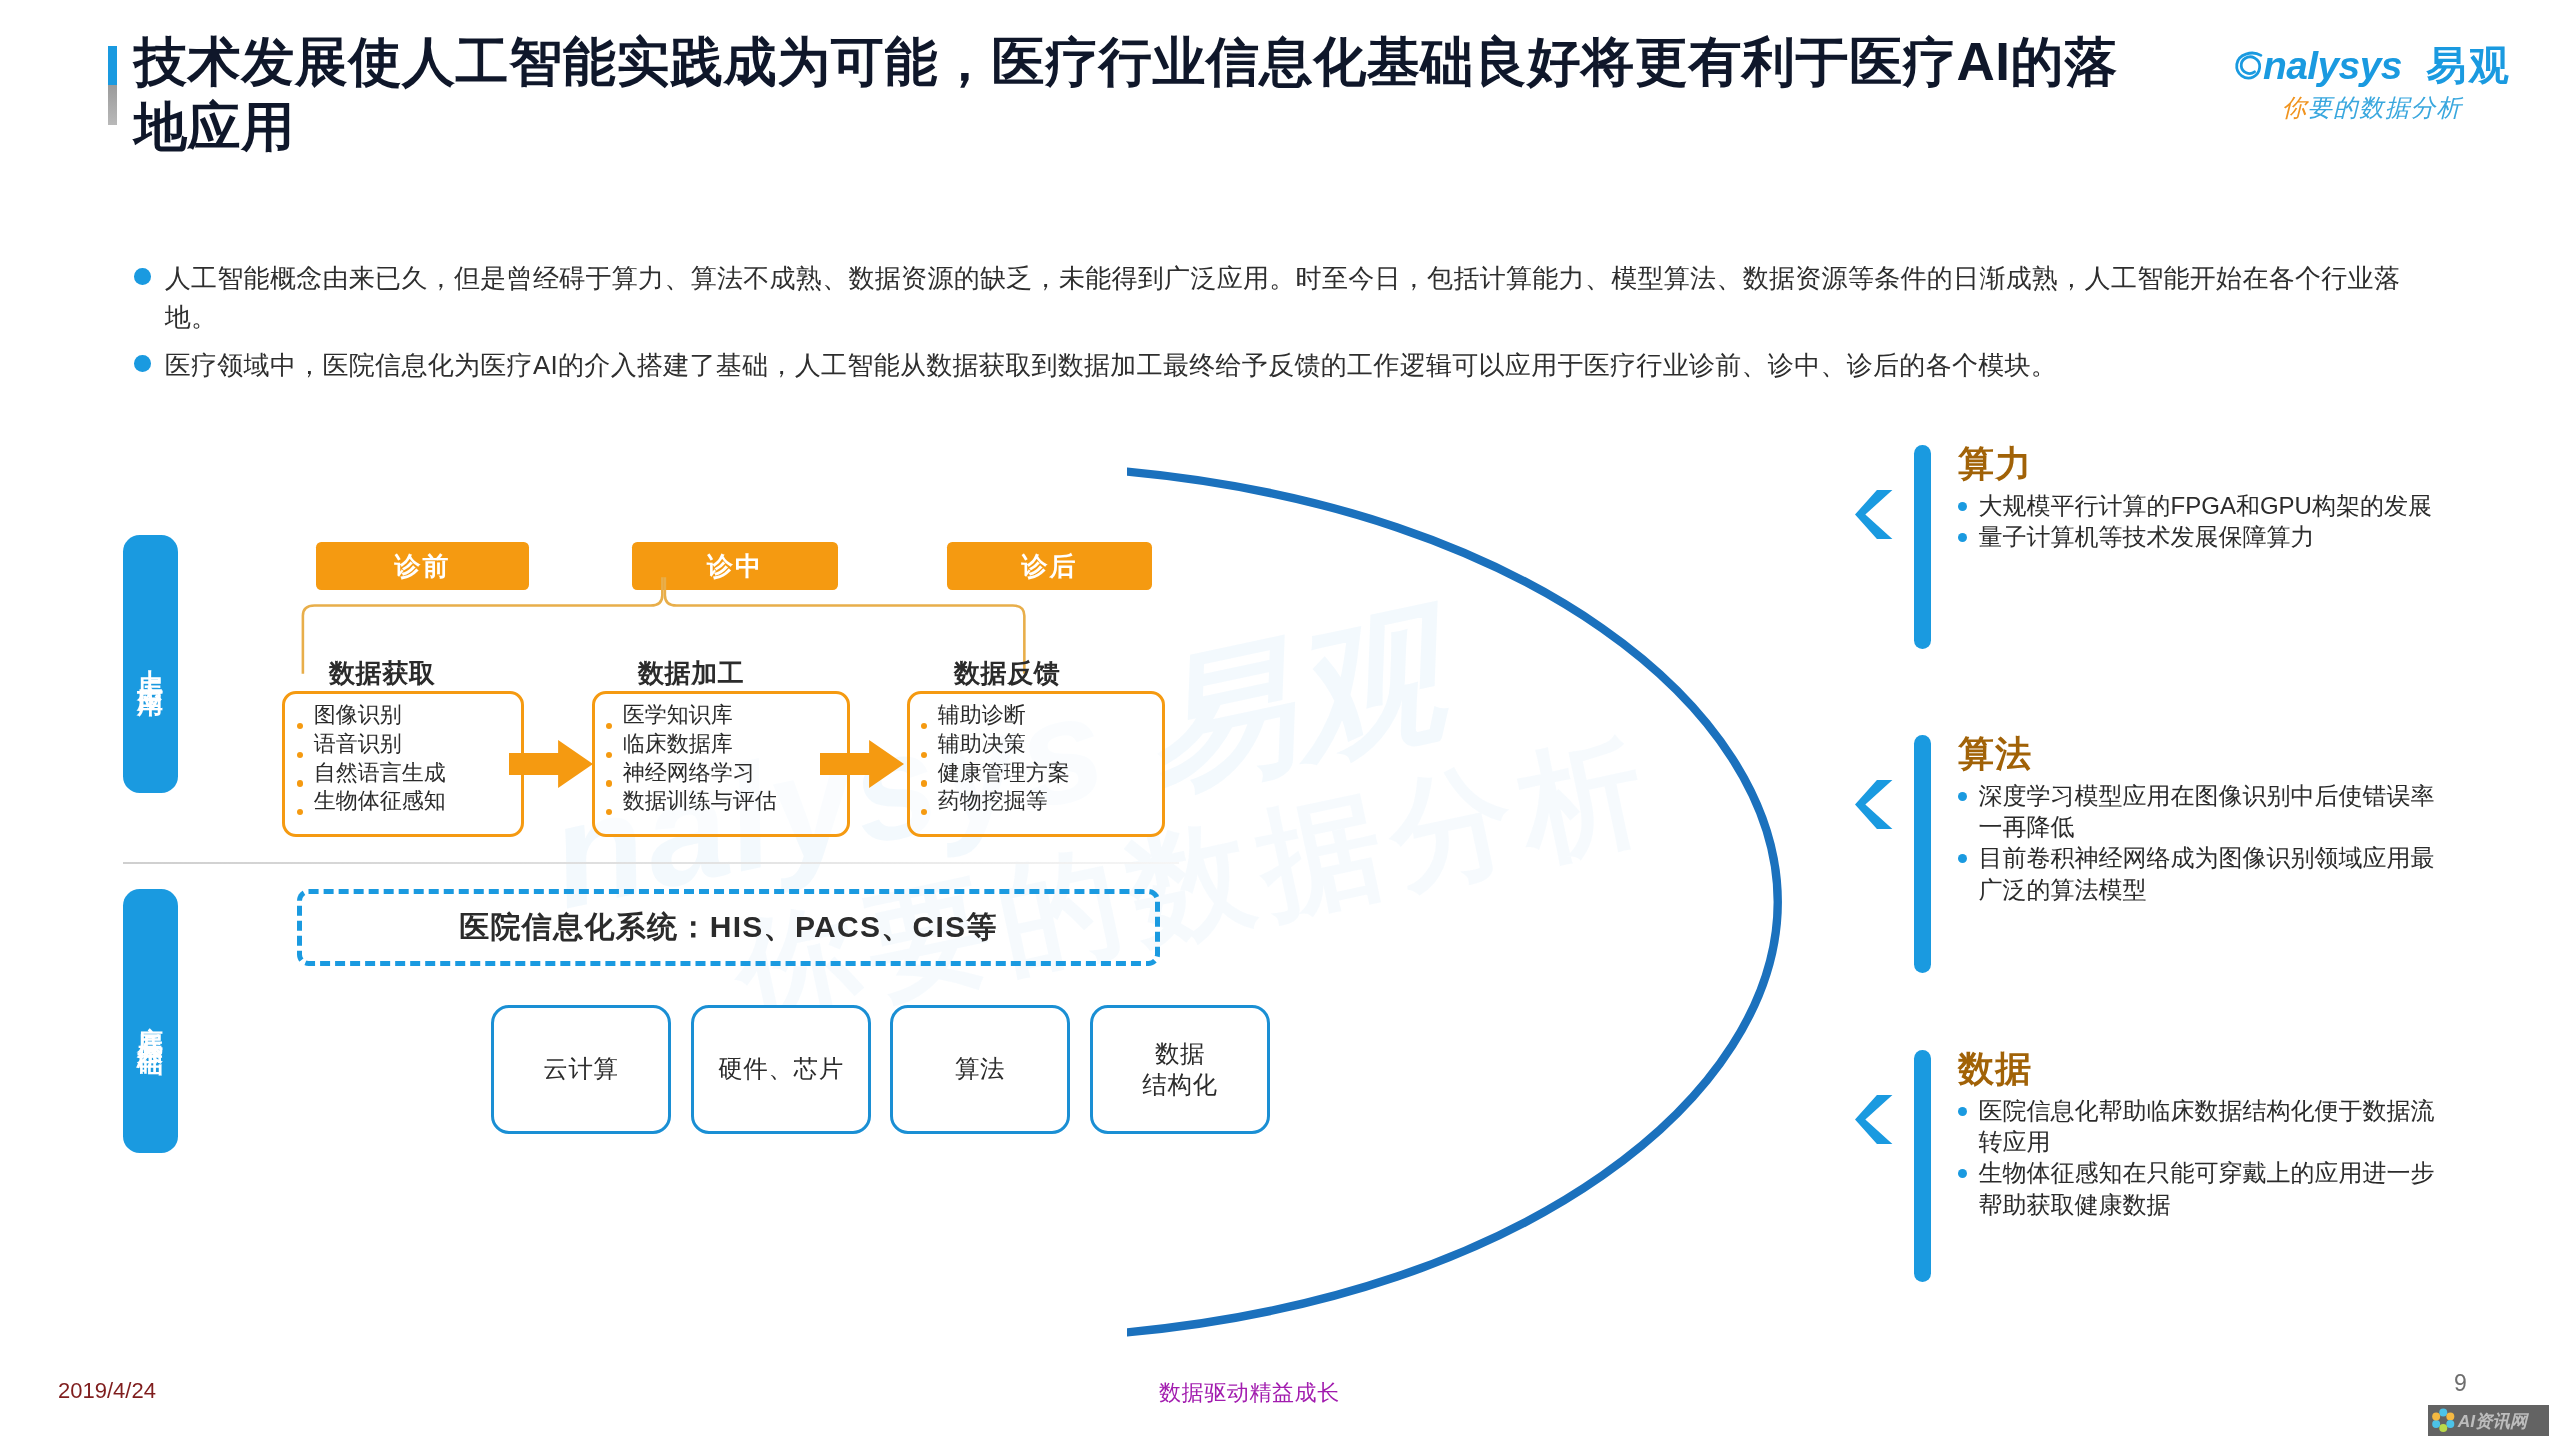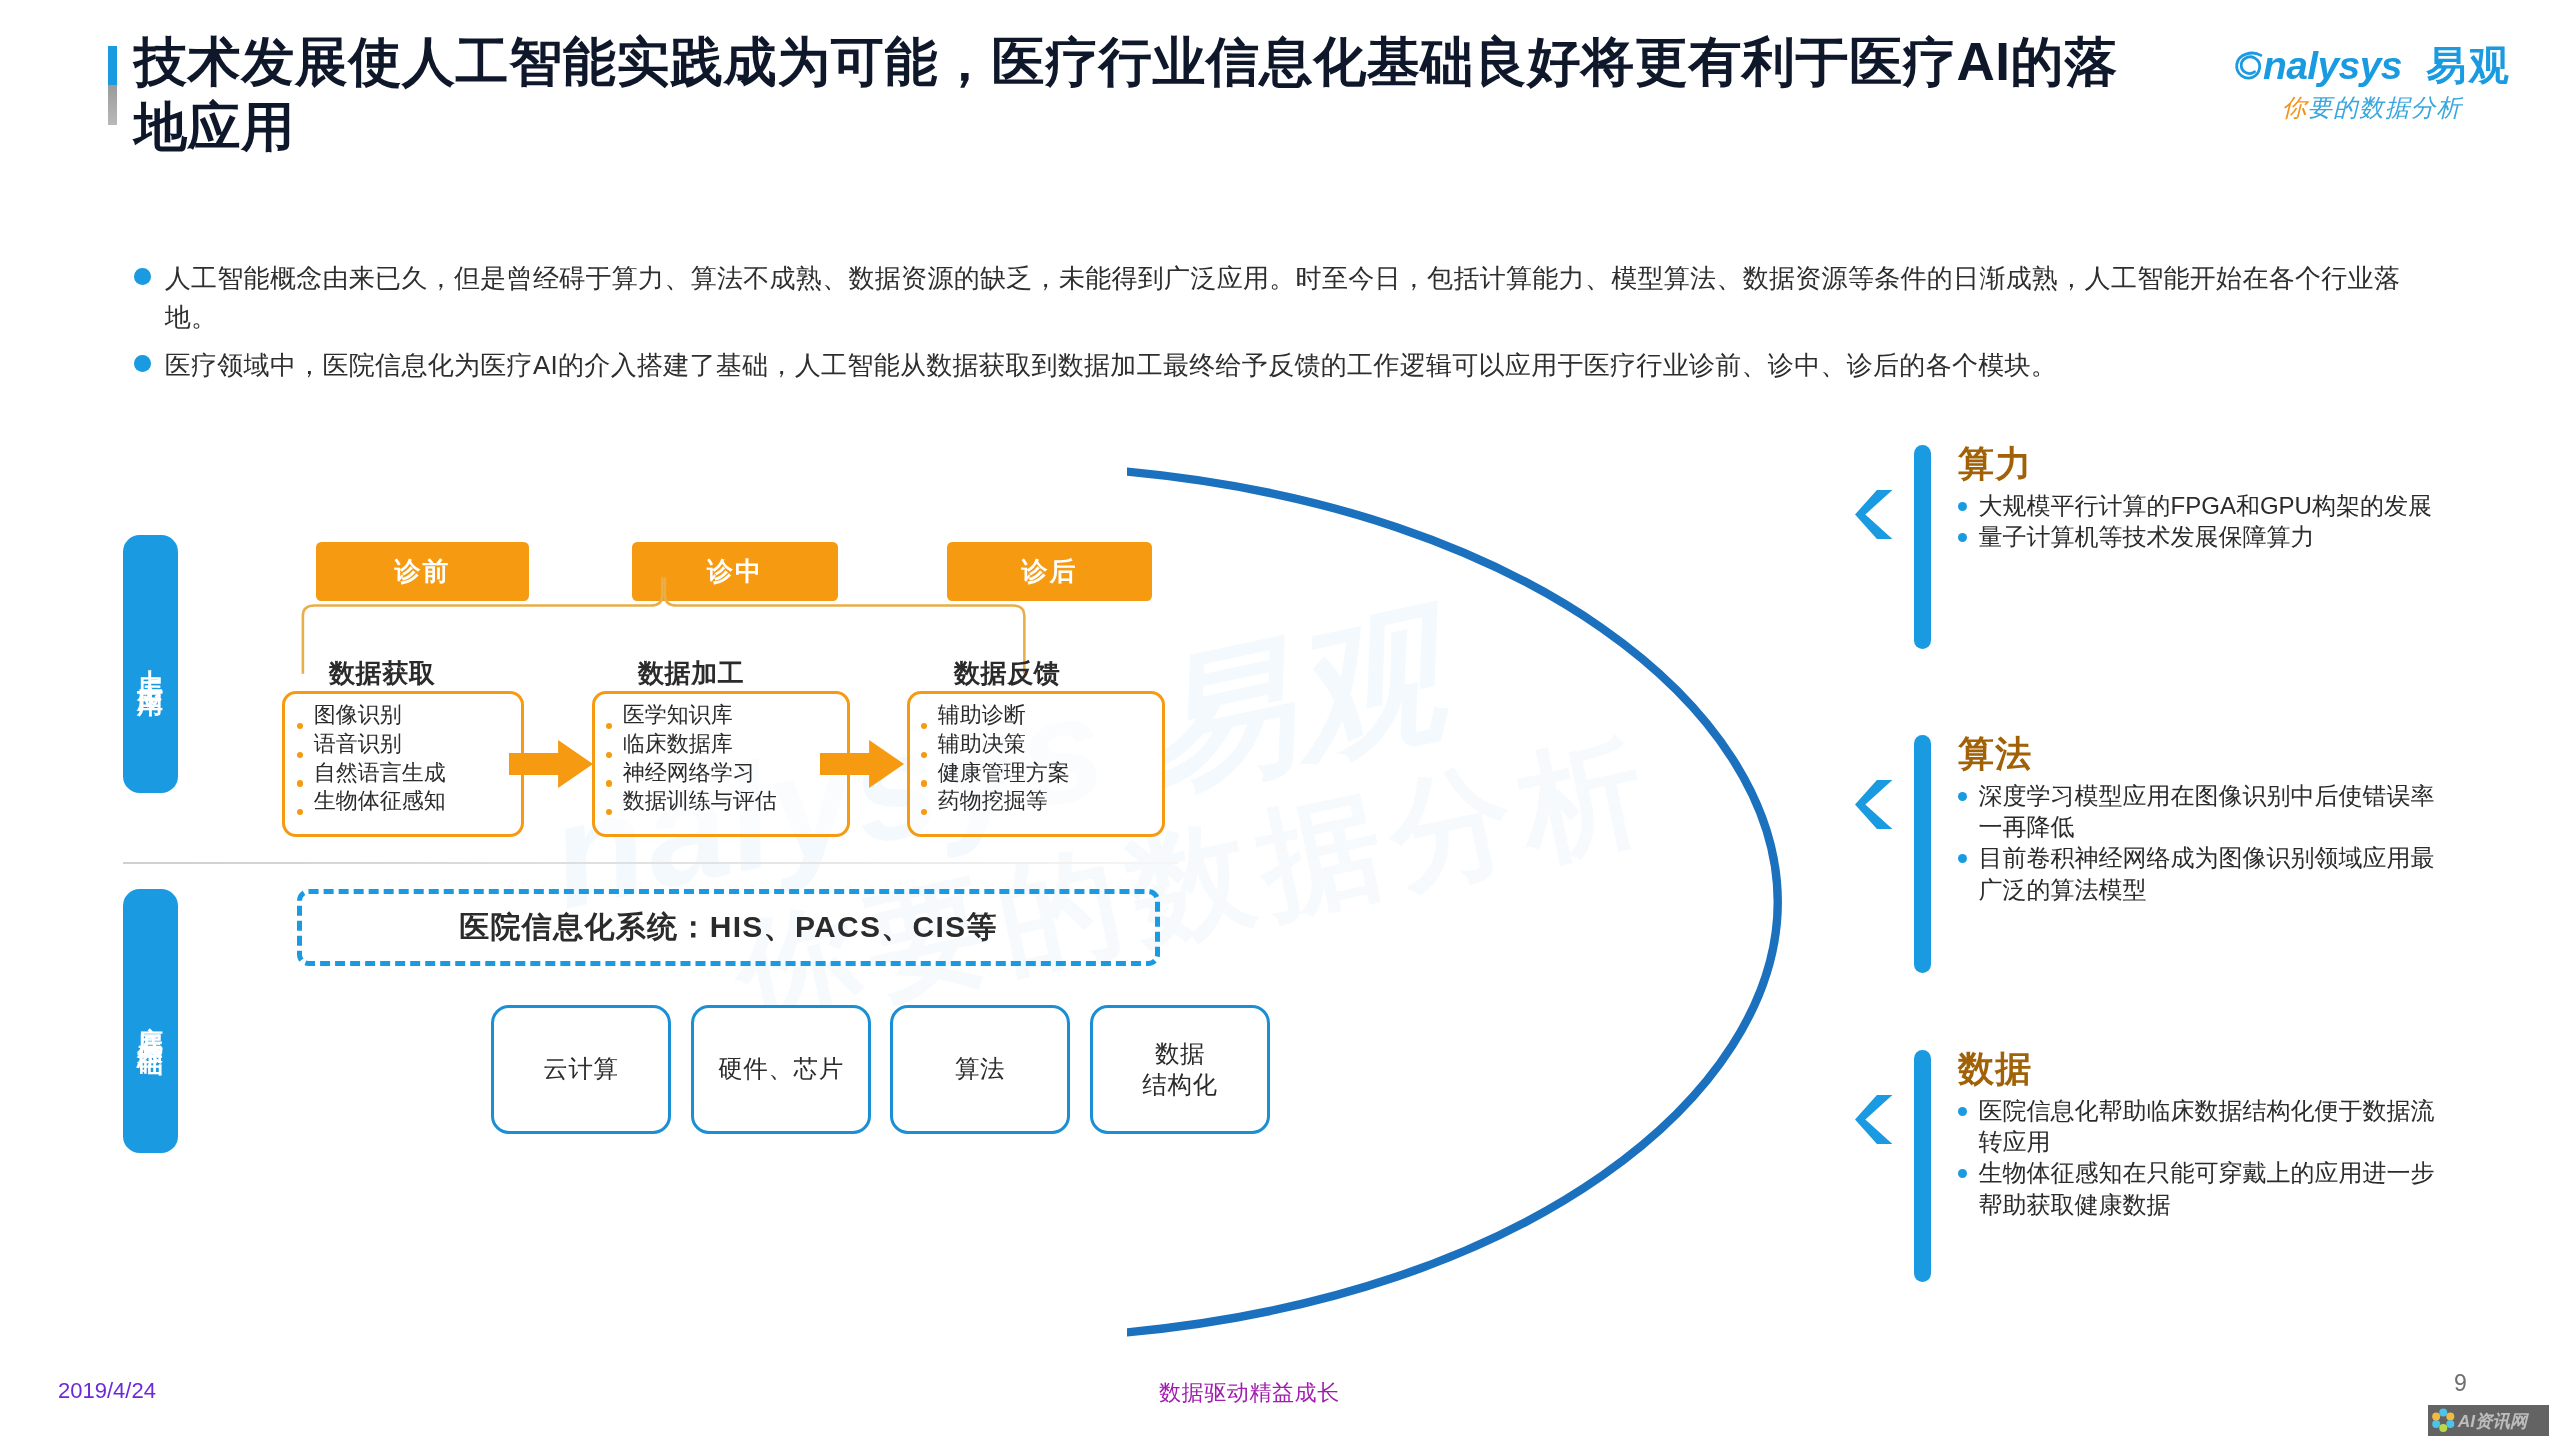--- a/index.html
+++ b/index.html
@@ -45,21 +45,21 @@
   #diagram{position:absolute;left:97px;top:451px;width:1739px;height:902px;}
 
   .layer-tab{position:absolute;width:55px;background:#1a9ae0;border-radius:16.7px;
              color:#ffffff;font-size:26px;font-weight:bold;text-align:center;
              display:flex;align-items:center;justify-content:center;}
   .layer-tab span{writing-mode:vertical-rl;text-orientation:upright;
                   letter-spacing:7.7px;line-height:1;}
   #layer-top{left:26px;top:84px;height:258px;}
   #layer-bottom{left:26px;top:438px;height:264px;}
 
-  .phase{position:absolute;top:91px;height:59px;background:#f59a11;
+  .phase{position:absolute;top:91px;height:48px;background:#f59a11;
          border-radius:5.2px;color:#ffffff;font-size:26px;font-weight:bold;
          display:flex;align-items:center;justify-content:center;letter-spacing:1.9px;}
   #phase-0{left:219px;width:213px;}
   #phase-1{left:535px;width:206px;}
   #phase-2{left:850px;width:205px;}
   .stage-title{position:absolute;font-size:26px;font-weight:bold;color:#2b2b2b;
                letter-spacing:0.6px;white-space:nowrap;}
   .stage-box{position:absolute;border:3.2px solid #f59a11;border-radius:14px;
              background:rgba(255,255,255,.55);box-sizing:border-box;}
   .stage-list{position:absolute;}
@@ -117,21 +117,21 @@
   #pillar-2 .bar{height:232px;}
   .pillar-body{position:absolute;left:103px;top:0;width:580px;}
   .pillar-title{font-size:36px;font-weight:bold;color:#a16207;letter-spacing:1.3px;
                 line-height:1.1;margin-bottom:6.4px;}
   .pillar-li{display:flex;align-items:flex-start;}
   .pillar-li .d{flex:0 0 auto;width:9px;height:9px;border-radius:50%;
                 background:#1a9ae0;margin:11.6px 11.6px 0 0;}
   .pillar-li .t{font-size:24px;line-height:1.3;color:#2b2b2b;width:477px;}
 
   
-  #footer-date{position:absolute;left:58px;top:1378px;font-size:22px;color:#6d28d9;}
+  #footer-date{position:absolute;left:58px;top:1378px;font-size:22px;color:#7f1d1d;}
   #footer-center{position:absolute;left:1159px;top:1378px;font-size:22px;color:#a21caf;
                  letter-spacing:0.6px;}
   #footer-page{position:absolute;left:2454px;top:1370px;font-size:23px;color:#6e6e6e;}
   #wm-badge{position:absolute;left:2428px;top:1405px;width:121px;height:31px;
             background:#636363;display:flex;align-items:center;gap:2.6px;
             padding:0 2.6px;box-sizing:border-box;}
   #wm-badge .flower{width:24.5px;height:24.5px;flex:0 0 auto;}
   #wm-badge .lbl{font-size:17.4px;font-weight:bold;color:#bdbdbd;font-style:italic;
                  letter-spacing:0px;white-space:nowrap;}
 </style>

